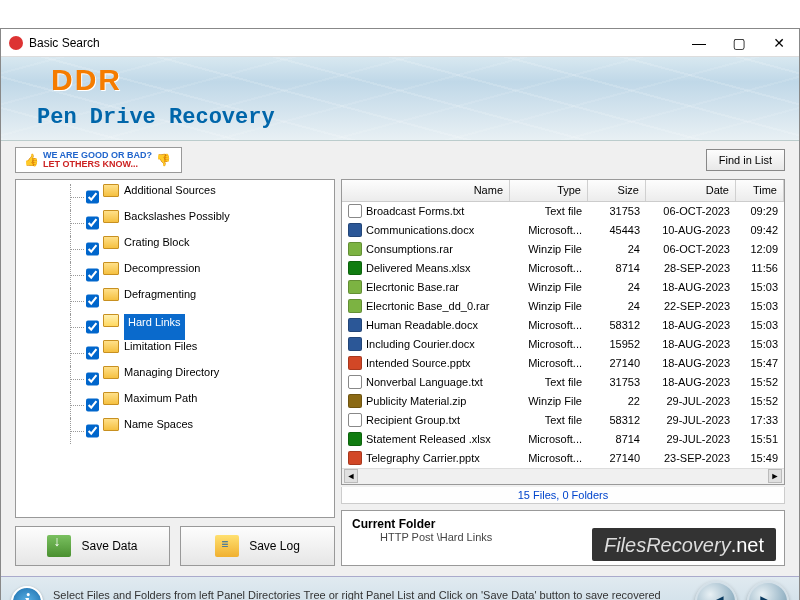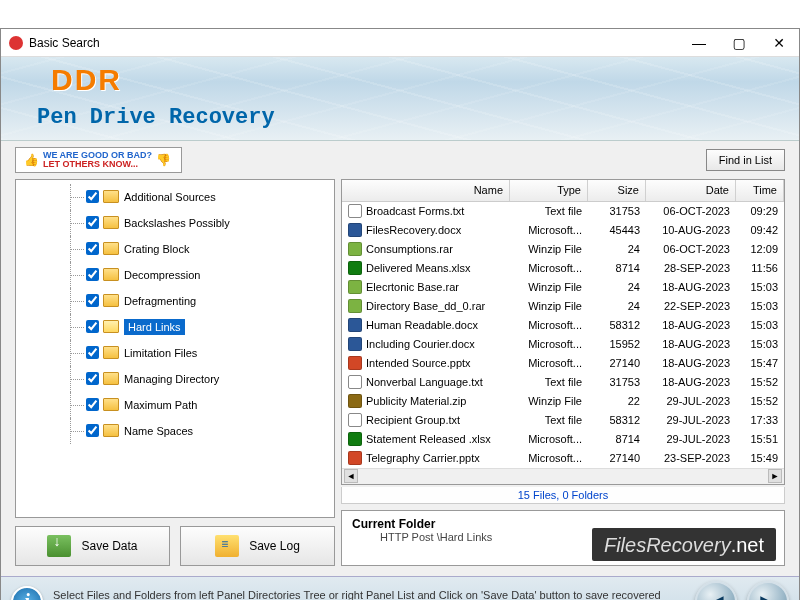--- a/index.html
+++ b/index.html
@@ -16,21 +16,21 @@
 .toolbar { height: 40px; display: flex; align-items: center; padding: 0 14px; }
 .tagbox { background: #fff; border: 1px solid #999; padding: 3px 10px 3px 8px; font-family: 'Courier New', monospace; font-size: 9px; font-weight: bold; line-height: 1; display: flex; align-items: center; gap: 4px; }
 .tagbox .thumb { color: #2266cc; font-size: 12px; }
 .tagbox .t1 { color: #2266cc; }
 .tagbox .t2 { color: #cc2222; }
 .toolbar .spacer { flex: 1; }
 .btn-find { background: linear-gradient(#fdfdfd, #e8e8e8); border: 1px solid #888; padding: 4px 12px; font-size: 11px; cursor: pointer; }
 .content { flex: 1; display: flex; padding: 0 14px 10px 14px; gap: 6px; }
 .panel-left { width: 320px; display: flex; flex-direction: column; gap: 8px; }
 .tree-box { flex: 1; background: #fff; border: 1px solid #999; overflow-y: auto; padding: 4px 0; position: relative; }
-.tree-item { display: flex; align-items: center; height: 26px; padding-left: 70px; font-size: 11px; cursor: pointer; position: relative; }
+.tree-item { display: flex; height: 26px; padding-left: 70px; font-size: 11px; cursor: pointer; position: relative; }
 .tree-item::before { content: ''; position: absolute; left: 54px; top: 0; bottom: 0; border-left: 1px dotted #999; }
 .tree-item .dash { position: absolute; left: 54px; top: 13px; width: 14px; border-top: 1px dotted #999; }
 .tree-item input[type=checkbox] { margin-right: 4px; accent-color: #0066cc; }
 .folder-icon { width: 16px; height: 13px; background: linear-gradient(#ffe089, #f5c040); border: 1px solid #c89020; border-radius: 1px; margin-right: 5px; position: relative; }
 .folder-icon.open { background: linear-gradient(#fff0b0, #ffd860); }
 .tree-item.sel .label { background: #0a6acc; color: #fff; padding: 2px 4px; }
 .btn-row { display: flex; gap: 10px; }
 .big-btn { flex: 1; background: linear-gradient(#fdfdfd, #e6e6e6); border: 1px solid #999; padding: 8px 0; display: flex; align-items: center; justify-content: center; gap: 10px; font-size: 12px; cursor: pointer; }
 .big-btn .ic { width: 24px; height: 22px; }
 .ic-save { background: linear-gradient(#7ac060, #4a9030); border-radius: 2px; position: relative; }
@@ -192,21 +192,21 @@
                 <span>Broadcast Forms.txt</span>
               </div>
               <div class="col-t">Text file</div>
               <div class="col-s">31753</div>
               <div class="col-d">06-OCT-2023</div>
               <div class="col-m">09:29</div>
             </div>
             <div class="list-row">
               <div class="col-n">
                 <span class="fi fi-doc"></span>
-                <span>FilesRecovery.docx</span>
+                <span>Communications.docx</span>
               </div>
               <div class="col-t">Microsoft...</div>
               <div class="col-s">45443</div>
               <div class="col-d">10-AUG-2023</div>
               <div class="col-m">09:42</div>
             </div>
             <div class="list-row">
               <div class="col-n">
                 <span class="fi fi-rar"></span>
                 <span>Consumptions.rar</span>
@@ -232,21 +232,21 @@
                 <span>Elecrtonic Base.rar</span>
               </div>
               <div class="col-t">Winzip File</div>
               <div class="col-s">24</div>
               <div class="col-d">18-AUG-2023</div>
               <div class="col-m">15:03</div>
             </div>
             <div class="list-row">
               <div class="col-n">
                 <span class="fi fi-rar"></span>
-                <span>Directory Base_dd_0.rar</span>
+                <span>Elecrtonic Base_dd_0.rar</span>
               </div>
               <div class="col-t">Winzip File</div>
               <div class="col-s">24</div>
               <div class="col-d">22-SEP-2023</div>
               <div class="col-m">15:03</div>
             </div>
             <div class="list-row">
               <div class="col-n">
                 <span class="fi fi-doc"></span>
                 <span>Human Readable.docx</span>

